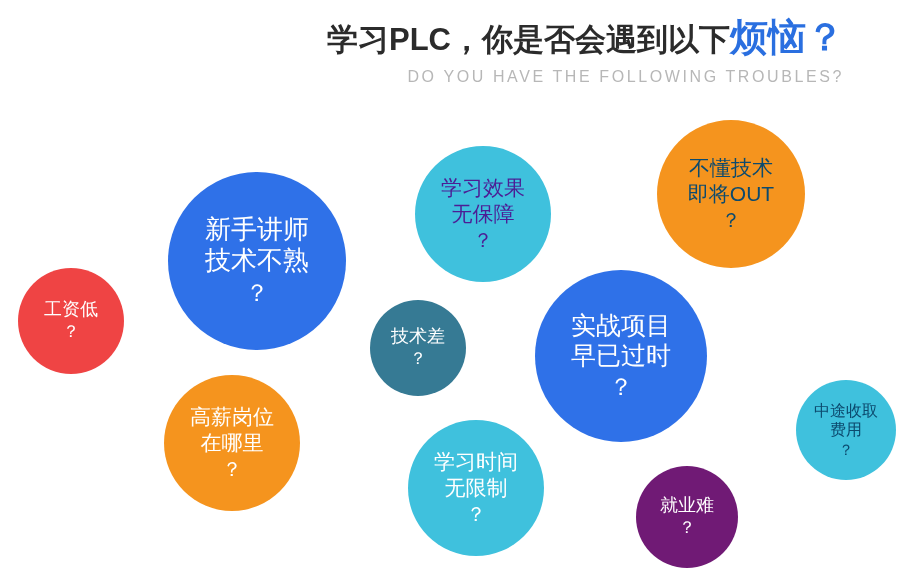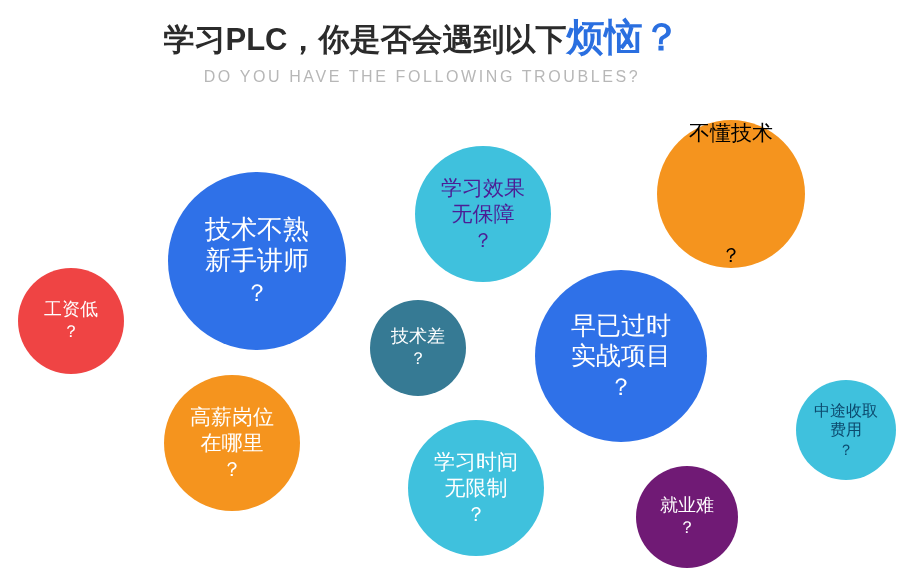--- a/index.html
+++ b/index.html
@@ -19,21 +19,21 @@
     background: #ffffff;
     overflow: hidden;
   }
 
   
   .header {
     position: absolute;
     left: 0;
     top: 0;
     width: 844px;
-    text-align: center;
+    text-align: right;
   }
   .title {
     margin: 0;
     padding-top: 14px;
     font-size: 31px;
     font-weight: 700;
     line-height: 1.25;
     color: #2b2b2b;
     letter-spacing: 0px;
     white-space: nowrap;
@@ -91,40 +91,41 @@
     <h1 class="title"><span style="color: rgb(43, 43, 43);">学习PLC，你是否会遇到以下</span><span class="accent" style="color: rgb(42, 111, 224);">烦恼？</span></h1>
     <div class="subtitle" style="color: rgb(183, 183, 183);">DO YOU HAVE THE FOLLOWING TROUBLES?</div>
   </div>
 
   <div class="bubble-field" id="bubble-field">
       <div class="bubble" style="left: 18px; top: 268px; width: 106px; height: 106px; background: #ef4444; color: rgb(255, 255, 255); font-size: 18px;">
         <span class="line">工资低</span>
         <span class="qmark" style="font-size: 17px;">？</span>
       </div>
       <div class="bubble" style="left: 168px; top: 172px; width: 178px; height: 178px; background: rgb(47, 113, 232); color: rgb(255, 255, 255); font-size: 26px;">
+        <span class="line">新手讲师</span>
         <span class="line">技术不熟</span>
-        <span class="line">新手讲师</span>
         <span class="qmark" style="font-size: 24px;">？</span>
       </div>
       <div class="bubble" style="left: 415px; top: 146px; width: 136px; height: 136px; background: rgb(63, 193, 221); color: #4c1d95; font-size: 21px;">
         <span class="line">学习效果</span>
         <span class="line">无保障</span>
         <span class="qmark" style="font-size: 20px;">？</span>
       </div>
-      <div class="bubble" style="left: 657px; top: 120px; width: 148px; height: 148px; background: rgb(245, 148, 30); color: #000000; font-size: 21px; justify-content: space-between;">
+      <div class="bubble" style="left: 657px; top: 120px; width: 148px; height: 148px; background: rgb(245, 148, 30); color: #0c4a6e; font-size: 21px;">
         <span class="line">不懂技术</span>
+        <span class="line">即将OUT</span>
         <span class="qmark" style="font-size: 20px;">？</span>
       </div>
       <div class="bubble" style="left: 370px; top: 300px; width: 96px; height: 96px; background: rgb(54, 122, 148); color: rgb(255, 255, 255); font-size: 18px;">
         <span class="line">技术差</span>
         <span class="qmark" style="font-size: 17px;">？</span>
       </div>
       <div class="bubble" style="left: 535px; top: 270px; width: 172px; height: 172px; background: rgb(47, 113, 232); color: rgb(255, 255, 255); font-size: 25px;">
+        <span class="line">实战项目</span>
         <span class="line">早已过时</span>
-        <span class="line">实战项目</span>
         <span class="qmark" style="font-size: 24px;">？</span>
       </div>
       <div class="bubble" style="left: 164px; top: 375px; width: 136px; height: 136px; background: rgb(245, 148, 30); color: rgb(255, 255, 255); font-size: 21px;">
         <span class="line">高薪岗位</span>
         <span class="line">在哪里</span>
         <span class="qmark" style="font-size: 20px;">？</span>
       </div>
       <div class="bubble" style="left: 408px; top: 420px; width: 136px; height: 136px; background: rgb(63, 193, 221); color: rgb(255, 255, 255); font-size: 21px;">
         <span class="line">学习时间</span>
         <span class="line">无限制</span>

